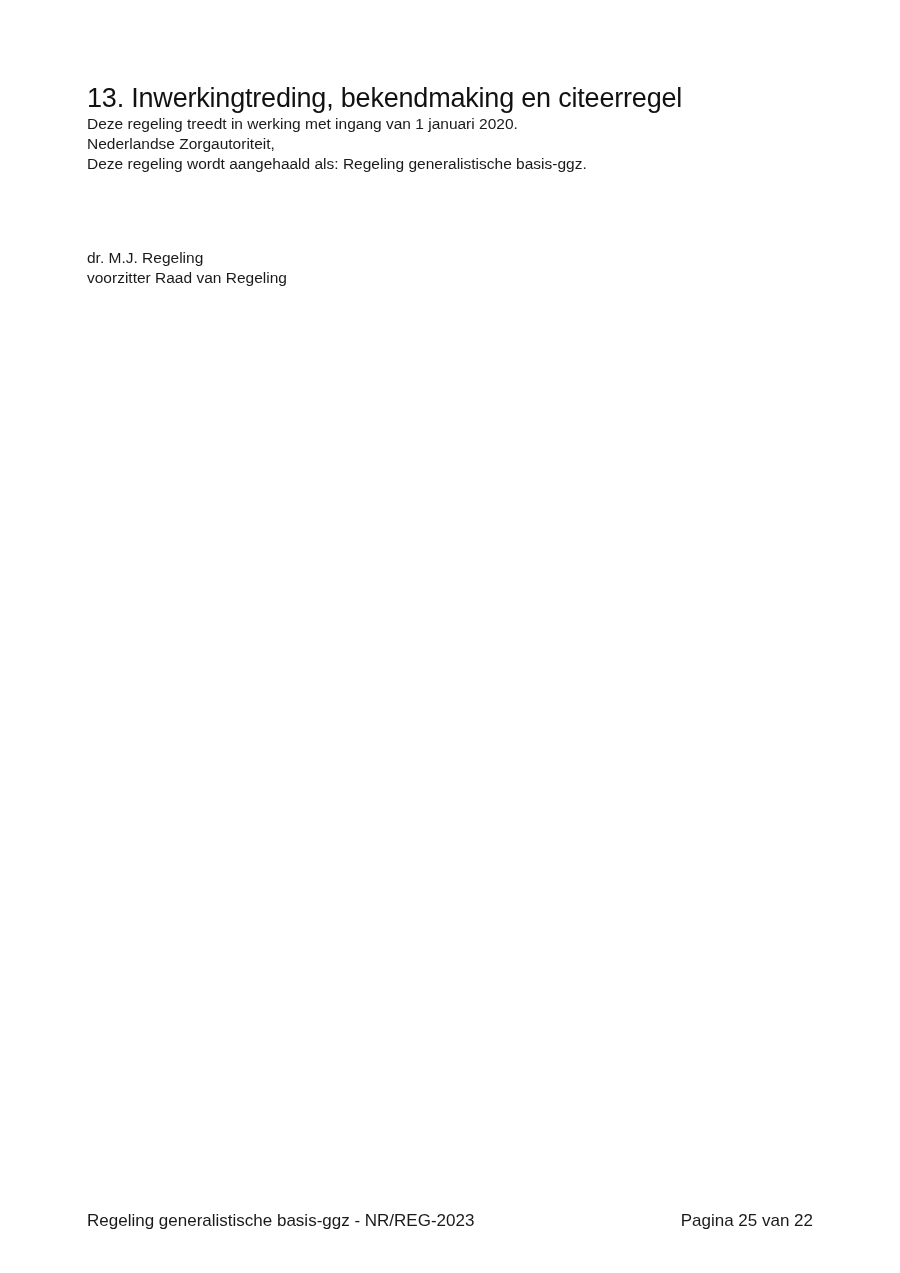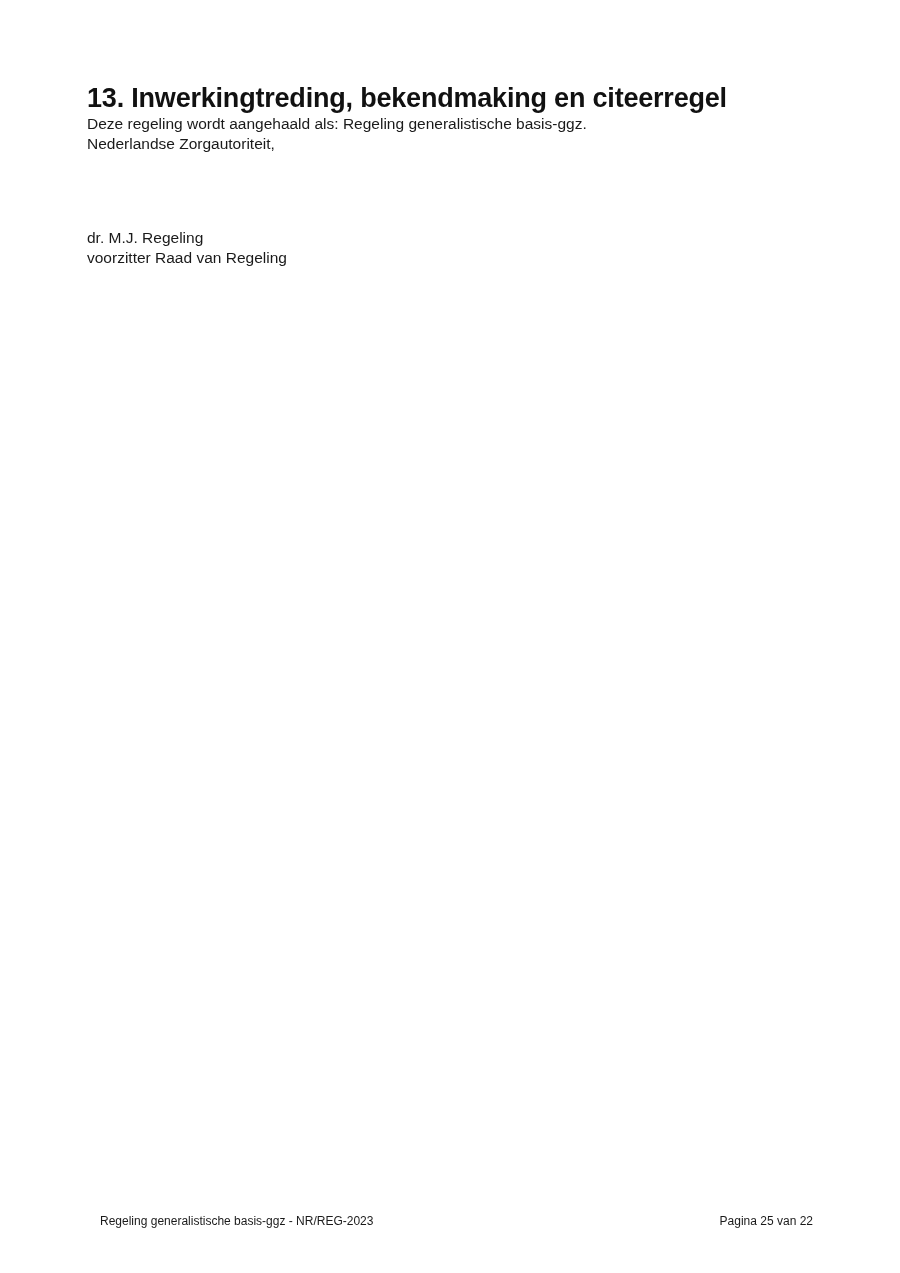--- a/index.html
+++ b/index.html
@@ -21,21 +21,21 @@
   .content {
     position: absolute;
     left: 87px;
     top: 82px;
     width: 730px;
   }
   h1.doc-heading {
     margin: 0;
     font-size: 27px;
     line-height: 32px;
-    font-weight: 700;
+    font-weight: 400;
     color: #111111;
     letter-spacing: -0.2px;
   }
   p.body-text {
     margin: 0;
     font-size: 15.5px;
     line-height: 20px;
     color: #1a1a1a;
   }
   .para-1 { margin-top: 24px; }
@@ -44,40 +44,40 @@
   .org-line { margin-top: 40px; }
   .signature-block { margin-top: 74px; }
   .footer {
     position: absolute;
     left: 87px;
     right: 87px;
     top: 1211px;
     display: flex;
     justify-content: space-between;
     align-items: baseline;
-    font-size: 12px;
+    font-size: 17px;
     line-height: 20px;
     color: #1a1a1a;
-    margin-left: 13px;
   }
 </style>
 </head>
 <body>
 
 <div class="page">
 
   <div class="content">
 
     <h1 class="doc-heading">13. Inwerkingtreding, bekendmaking en citeerregel</h1>
 
+    <p class="body-text para-1">Deze regeling treedt in werking met ingang van 1 januari 2020.</p>
 
 
+    <p class="body-text org-line">Nederlandse Zorgautoriteit,</p>
+
     <p class="body-text para-3">Deze regeling wordt aangehaald als: Regeling generalistische basis-ggz.</p>
-
-    <p class="body-text org-line">Nederlandse Zorgautoriteit,</p>
 
     <div class="signature-block">
       <p class="body-text">dr. M.J. Regeling</p>
       <p class="body-text">voorzitter Raad van Regeling</p>
     </div>
 
   </div>
 
   <div class="footer">
     <span>Regeling generalistische basis-ggz - NR/REG-2023</span>

